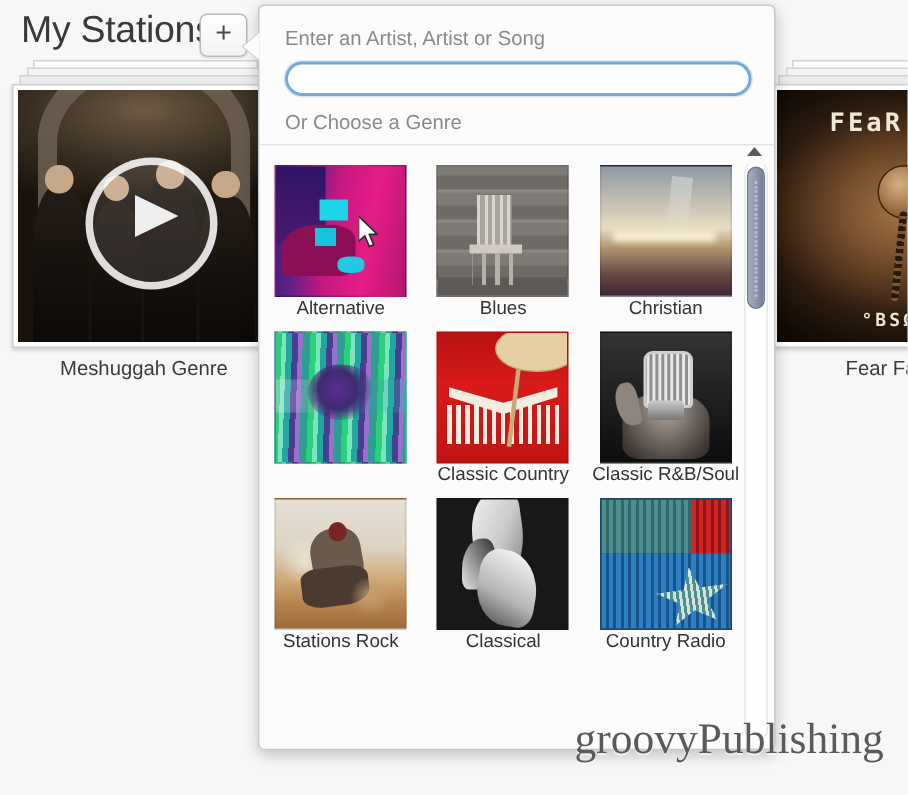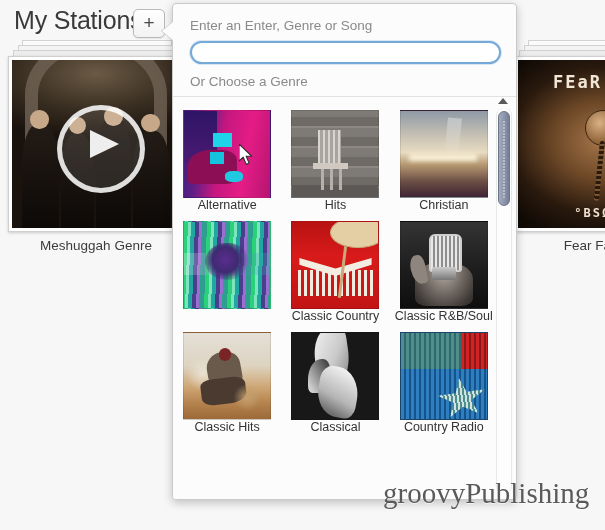--- a/index.html
+++ b/index.html
@@ -511,21 +511,21 @@
       </div>
       <div class="station-label">Fear Factory</div>
     </div>
   </div>
 
   <div id="dropdown-pointer"></div>
 
   <div id="genre-dropdown">
 
     <div id="dropdown-header">
-      <div id="search-label">Enter an Enter, Genre or Song</div>
+      <div id="search-label">Enter an Artist, Artist or Song</div>
       <input id="search-input" type="text" autocomplete="off" placeholder="" style="">
       <div id="genre-label">Or Choose a Genre</div>
       <div id="header-divider"></div>
     </div>
 
     <div id="genre-scroll-area">
       <div id="genre-grid">
           <div class="genre-tile">
             <div class="genre-thumb g-alternative">
               <div class="dark"></div>
@@ -536,21 +536,21 @@
             </div>
             <div class="genre-name">Alternative</div>
           </div>
           <div class="genre-tile">
             <div class="genre-thumb g-blues">
               <div class="floor"></div>
               <div class="chair-back"></div>
               <div class="chair-seat"></div>
               <div class="chair-legs"></div>
             </div>
-            <div class="genre-name">Hits</div>
+            <div class="genre-name">Blues</div>
           </div>
           <div class="genre-tile">
             <div class="genre-thumb g-christian">
               <div class="ray"></div>
               <div class="glow"></div>
             </div>
             <div class="genre-name">Christian</div>
           </div>
           <div class="genre-tile">
             <div class="genre-thumb g-classic-alternative">
@@ -577,21 +577,21 @@
             <div class="genre-name">Classic R&amp;B/Soul</div>
           </div>
           <div class="genre-tile">
             <div class="genre-thumb g-classic-rock">
               <div class="dust2"></div>
               <div class="rider"></div>
               <div class="helmet"></div>
               <div class="bike"></div>
               <div class="dust"></div>
             </div>
-            <div class="genre-name">Classic Hits</div>
+            <div class="genre-name">Stations Rock</div>
           </div>
           <div class="genre-tile">
             <div class="genre-thumb g-classical">
               <div class="silk1"></div>
               <div class="silk3"></div>
               <div class="silk2"></div>
             </div>
             <div class="genre-name">Classical</div>
           </div>
           <div class="genre-tile">

